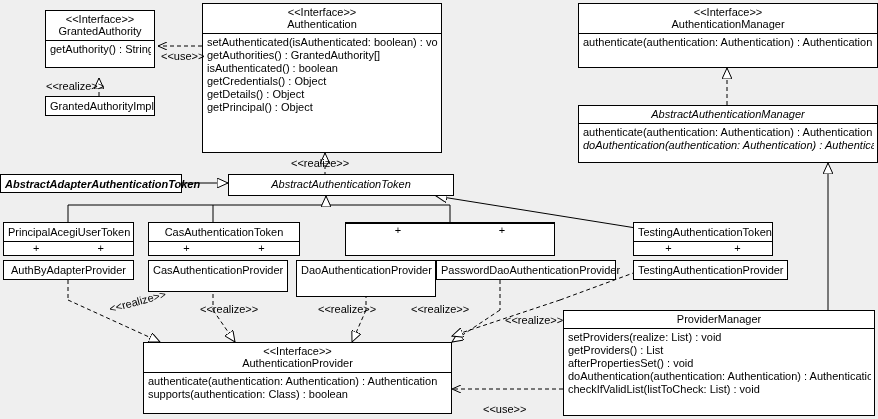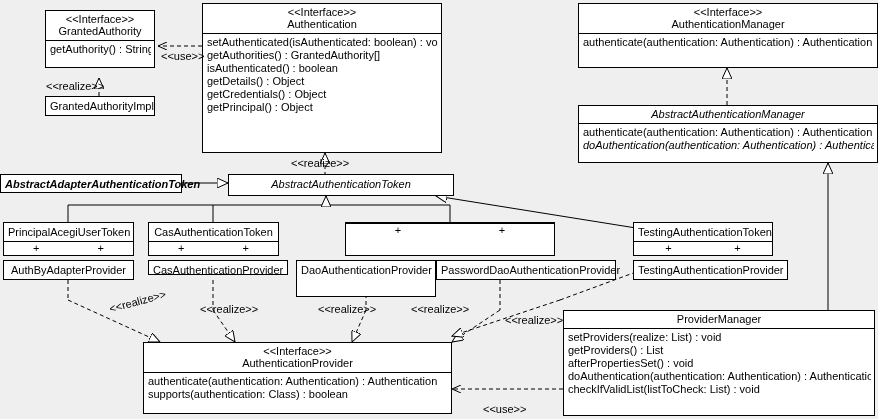--- a/index.html
+++ b/index.html
@@ -122,22 +122,22 @@
 
 <div class="box" style="left:202px;top:3px;width:240px;height:150px;">
   <div class="hdr">
     <span class="stereo">&lt;&lt;Interface&gt;&gt;</span>
     <span class="nm">Authentication</span>
   </div>
   <div class="ops sep">
     <div>setAuthenticated(isAuthenticated: boolean) : void</div>
     <div>getAuthorities() : GrantedAuthority[]</div>
     <div>isAuthenticated() : boolean</div>
+    <div>getCredentials() : Object</div>
     <div>getDetails() : Object</div>
-    <div>getCredentials() : Object</div>
     <div>getPrincipal() : Object</div>
   </div>
 </div>
 
 <div class="box" style="left:578px;top:3px;width:300px;height:65px;">
   <div class="hdr">
     <span class="stereo">&lt;&lt;Interface&gt;&gt;</span>
     <span class="nm">AuthenticationManager</span>
   </div>
   <div class="ops sep">
@@ -164,21 +164,21 @@
 </div>
 
 <div class="box" style="left:3px;top:222px;width:131px;height:34px;">
   <div class="single">PrincipalAcegiUserToken</div>
   <div class="plusrow">
     <span>+</span>
     <span>+</span>
   </div>
 </div>
 
-<div class="box" style="left:148px;top:222px;width:131px;height:34px;">
+<div class="box" style="left:148px;top:222px;width:152px;height:34px;">
   <div class="single">CasAuthenticationToken</div>
   <div class="plusrow">
     <span>+</span>
     <span>+</span>
   </div>
 </div>
 
 <div class="box" style="left:345px;top:222px;width:210px;height:34px;">
   <div class="plusrow">
     <span>+</span>
@@ -191,21 +191,21 @@
   <div class="plusrow">
     <span>+</span>
     <span>+</span>
   </div>
 </div>
 
 <div class="box" style="left:3px;top:260px;width:131px;height:20px;">
   <div class="single">AuthByAdapterProvider</div>
 </div>
 
-<div class="box" style="left:148px;top:260px;width:140px;height:15px;">
+<div class="box" style="left:148px;top:260px;width:140px;height:32px;">
   <div class="single">CasAuthenticationProvider</div>
 </div>
 
 <div class="box" style="left:296px;top:260px;width:140px;height:37px;">
   <div class="single">DaoAuthenticationProvider</div>
 </div>
 
 <div class="box" style="left:436px;top:260px;width:180px;height:20px;">
   <div class="single">PasswordDaoAuthenticationProvider</div>
 </div>

